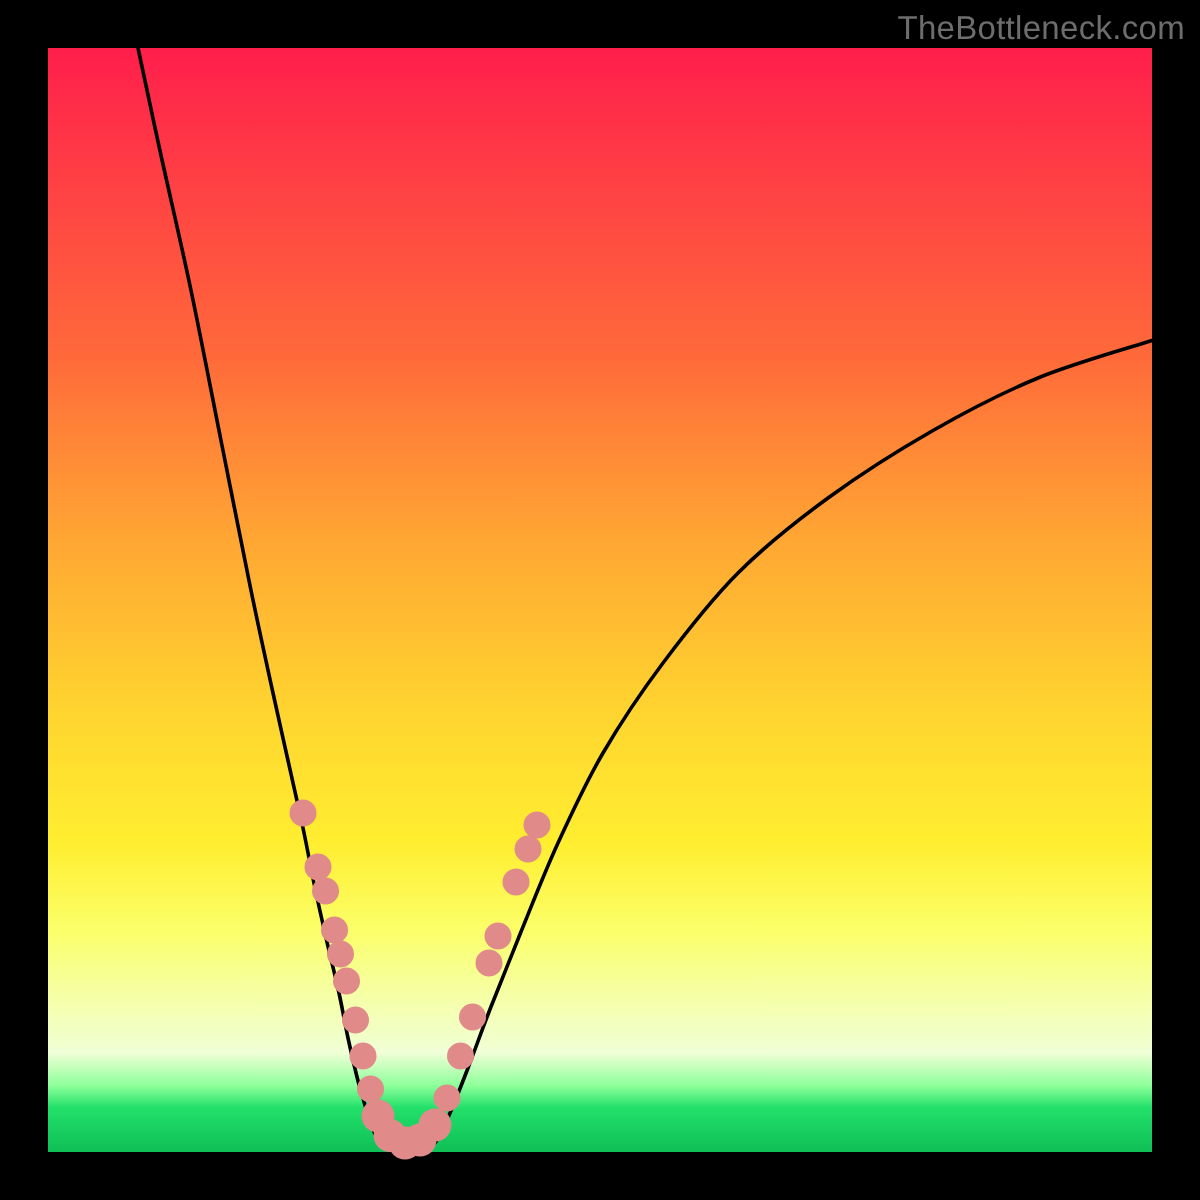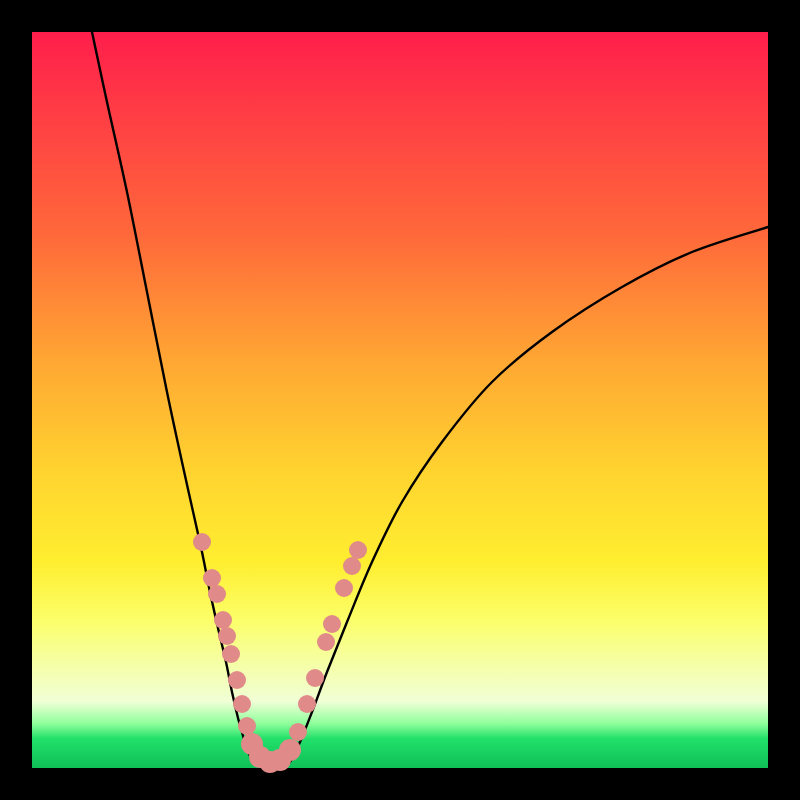--- a/index.html
+++ b/index.html
@@ -58,20 +58,21 @@
     width: 736px;
     height: 736px;
     overflow: visible;
   }
 </style>
 </head>
 <body>
 
 <div class="frame">
 
+  <div class="watermark">TheBottleneck.com</div>
 
   <div class="plot">
     <svg class="curve" viewBox="0 0 736 736" preserveAspectRatio="none">
       <g id="series-group" fill="none" stroke="#000" stroke-width="2.4" stroke-linecap="round" stroke-linejoin="round">
           <path d="M 60 0 C 62.5 11.666666666666666, 69.16666666666667 43.33333333333333, 75 70 C 80.83333333333333 96.66666666666667, 88.33333333333333 128.33333333333334, 95 160 C 101.66666666666667 191.66666666666666, 108.33333333333333 226.66666666666666, 115 260 C 121.66666666666667 293.3333333333333, 129.16666666666666 331.6666666666667, 135 360 C 140.83333333333334 388.3333333333333, 145.83333333333334 410.8333333333333, 150 430 C 154.16666666666666 449.1666666666667, 156.66666666666666 460, 160 475 C 163.33333333333334 490, 167 505.8333333333333, 170 520 C 173 534.1666666666666, 175.33333333333334 547.3333333333334, 178 560 C 180.66666666666666 572.6666666666666, 183.33333333333334 584.3333333333334, 186 596 C 188.66666666666666 607.6666666666666, 191.66666666666666 619.3333333333334, 194 630 C 196.33333333333334 640.6666666666666, 198 650.6666666666666, 200 660 C 202 669.3333333333334, 204.33333333333334 679.3333333333334, 206 686 C 207.66666666666666 692.6666666666666, 208.66666666666666 695.3333333333334, 210 700 C 211.33333333333334 704.6666666666666, 212.66666666666666 710, 214 714 C 215.33333333333334 718, 216.66666666666666 721.3333333333334, 218 724 C 219.33333333333334 726.6666666666666, 220 728.5, 222 730 C 224 731.5, 227 732.3333333333334, 230 733 C 233 733.6666666666666, 236.66666666666666 734, 240 734 C 243.33333333333334 734, 247 733.6666666666666, 250 733 C 253 732.3333333333334, 255 733.8333333333334, 258 730 C 261 726.1666666666666, 264.3333333333333 718.3333333333334, 268 710 C 271.6666666666667 701.6666666666666, 275.5 691.6666666666666, 280 680 C 284.5 668.3333333333334, 289.1666666666667 655, 295 640 C 300.8333333333333 625, 307.5 608.3333333333334, 315 590 C 322.5 571.6666666666666, 330.8333333333333 550, 340 530 C 349.1666666666667 510, 358.3333333333333 490, 370 470 C 381.6666666666667 450, 395 430, 410 410 C 425 390, 441.6666666666667 368.3333333333333, 460 350 C 478.3333333333333 331.6666666666667, 498.3333333333333 315.8333333333333, 520 300 C 541.6666666666666 284.1666666666667, 566.6666666666666 268.3333333333333, 590 255 C 613.3333333333334 241.66666666666666, 635.6666666666666 230, 660 220 C 684.3333333333334 210, 723.3333333333334 199.16666666666666, 736 195"></path>
         </g>
       <g id="marker-group">
           <circle cx="170" cy="510" r="9" fill="#e08a8a"></circle>
           <circle cx="180" cy="546" r="9" fill="#e08a8a"></circle>
           <circle cx="185" cy="562" r="9" fill="#e08a8a"></circle>

